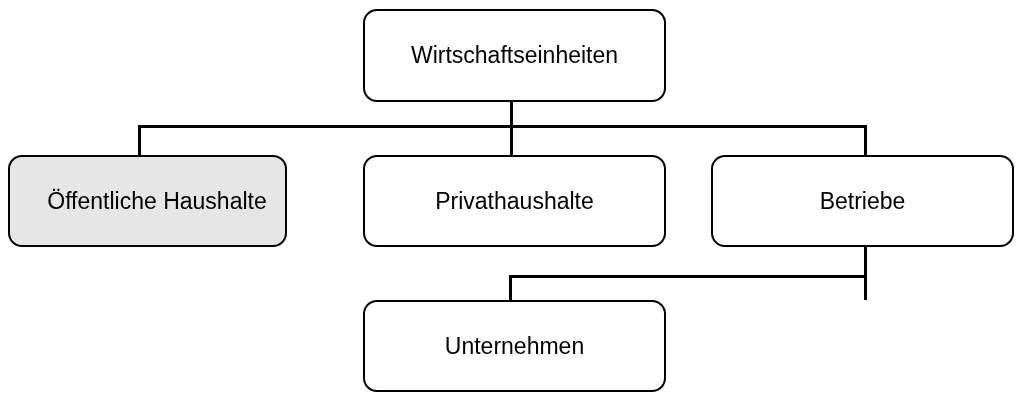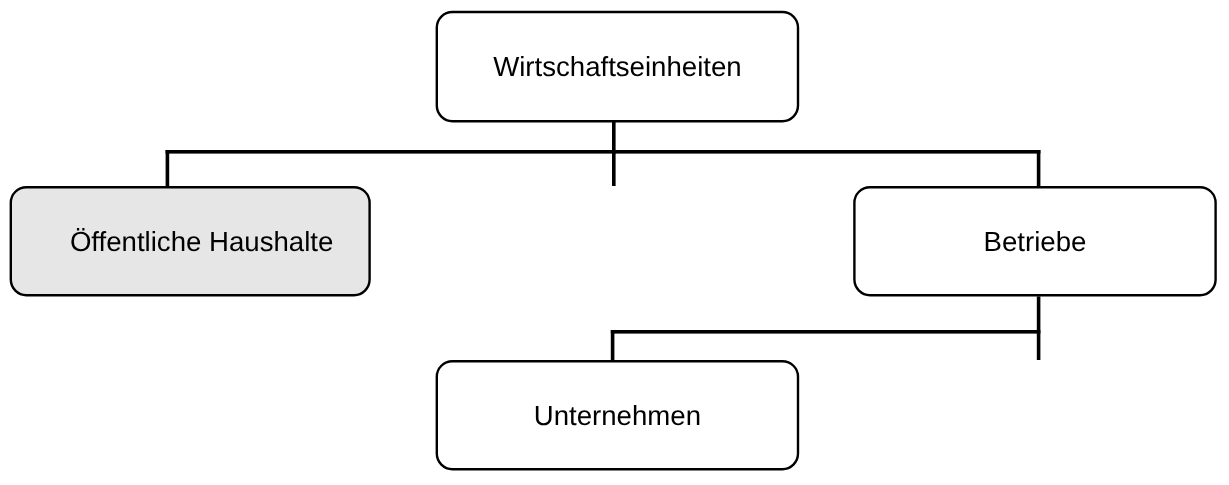--- a/index.html
+++ b/index.html
@@ -33,21 +33,21 @@
   }
   .node.highlight {
     background: #e6e6e6;
   }
   .seg {
     position: absolute;
     background: #000000;
   }
   
   .n-root      { left: 363px; top: 9px;   width: 303px; height: 93px; }
-  .n-pubhh     { left: 8px;   top: 155px; width: 301px; height: 92px; padding-left: 27px; }
+  .n-pubhh     { left: 8px;   top: 155px; width: 279px; height: 92px; padding-left: 27px; }
   .n-privhh    { left: 363px; top: 155px; width: 303px; height: 92px; }
   .n-betriebe  { left: 711px; top: 155px; width: 303px; height: 92px; }
   .n-untern    { left: 363px; top: 300px; width: 303px; height: 92px; }
   .n-pubbetr   { left: 711px; top: 300px; width: 303px; height: 95px; }
   
   .s-root-stem    { left: 510px; top: 101px; width: 3px;   height: 27px; }
   .s-l1-h         { left: 138px; top: 125px; width: 729px; height: 3px;  }
   .s-l1-left      { left: 138px; top: 125px; width: 3px;   height: 30px; }
   .s-l1-center    { left: 510px; top: 125px; width: 3px;   height: 30px; }
   .s-l1-right     { left: 864px; top: 125px; width: 3px;   height: 30px; }
@@ -70,20 +70,23 @@
   <div class="seg s-l2-left"></div>
 
   <div class="node n-root">
     <span>Wirtschaftseinheiten</span>
   </div>
 
   <div class="node highlight n-pubhh">
     <span>Öffentliche Haushalte</span>
   </div>
 
+  <div class="node n-privhh">
+    <span>Privathaushalte</span>
+  </div>
 
   <div class="node n-untern">
     <span>Unternehmen</span>
   </div>
 
   <div class="node n-betriebe">
     <span>Betriebe</span>
   </div>
 
 

